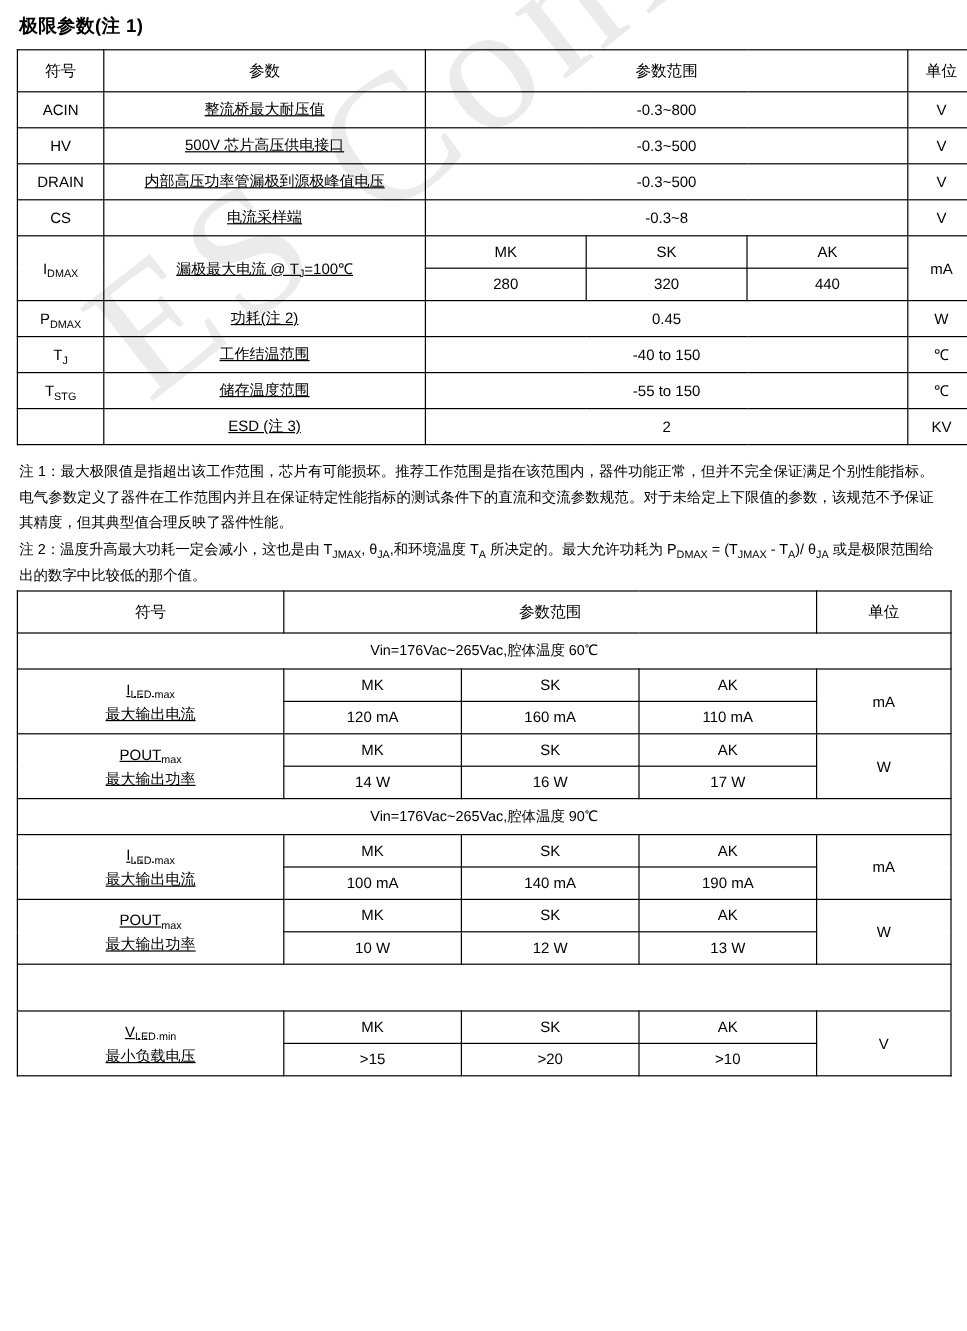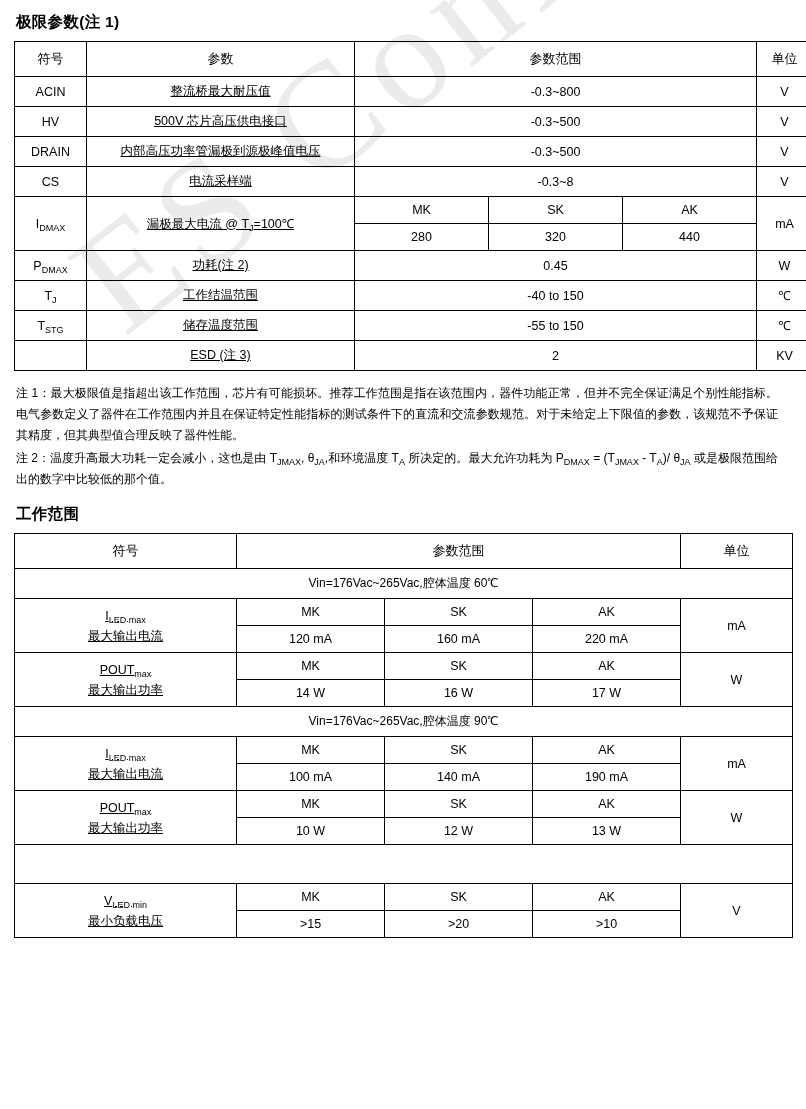--- a/index.html
+++ b/index.html
@@ -197,21 +197,20 @@
           <td>KV</td>
         </tr>
       </tbody>
     </table>
 
     <div class="notes">
       <p>注 1：最大极限值是指超出该工作范围，芯片有可能损坏。推荐工作范围是指在该范围内，器件功能正常，但并不完全保证满足个别性能指标。电气参数定义了器件在工作范围内并且在保证特定性能指标的测试条件下的直流和交流参数规范。对于未给定上下限值的参数，该规范不予保证其精度，但其典型值合理反映了器件性能。</p>
       <p>注 2：温度升高最大功耗一定会减小，这也是由 T<sub>JMAX</sub>, θ<sub>JA</sub>,和环境温度 T<sub>A</sub> 所决定的。最大允许功耗为 P<sub>DMAX</sub> = (T<sub>JMAX</sub> - T<sub>A</sub>)/ θ<sub>JA</sub> 或是极限范围给出的数字中比较低的那个值。</p>
     </div>
 
-    <h2 class="section-title" style="margin-top:14px;">工作范围</h2>
 
     <table class="dt">
       <colgroup>
         <col style="width:222px">
         <col style="width:148px">
         <col style="width:148px">
         <col style="width:148px">
         <col style="width:112px">
       </colgroup>
       <tbody>
@@ -231,21 +230,21 @@
             <span>最大输出电流</span>
           </td>
           <td>MK</td>
           <td>SK</td>
           <td>AK</td>
           <td rowspan="2">mA</td>
         </tr>
         <tr>
           <td>120 mA</td>
           <td>160 mA</td>
-          <td>220 mA</td>
+          <td>110 mA</td>
         </tr>
 
         <tr>
           <td rowspan="2" class="sym2">
             <span>POUT</span><sub>max</sub><br>
             <span>最大输出功率</span>
           </td>
           <td>MK</td>
           <td>SK</td>
           <td>AK</td>

